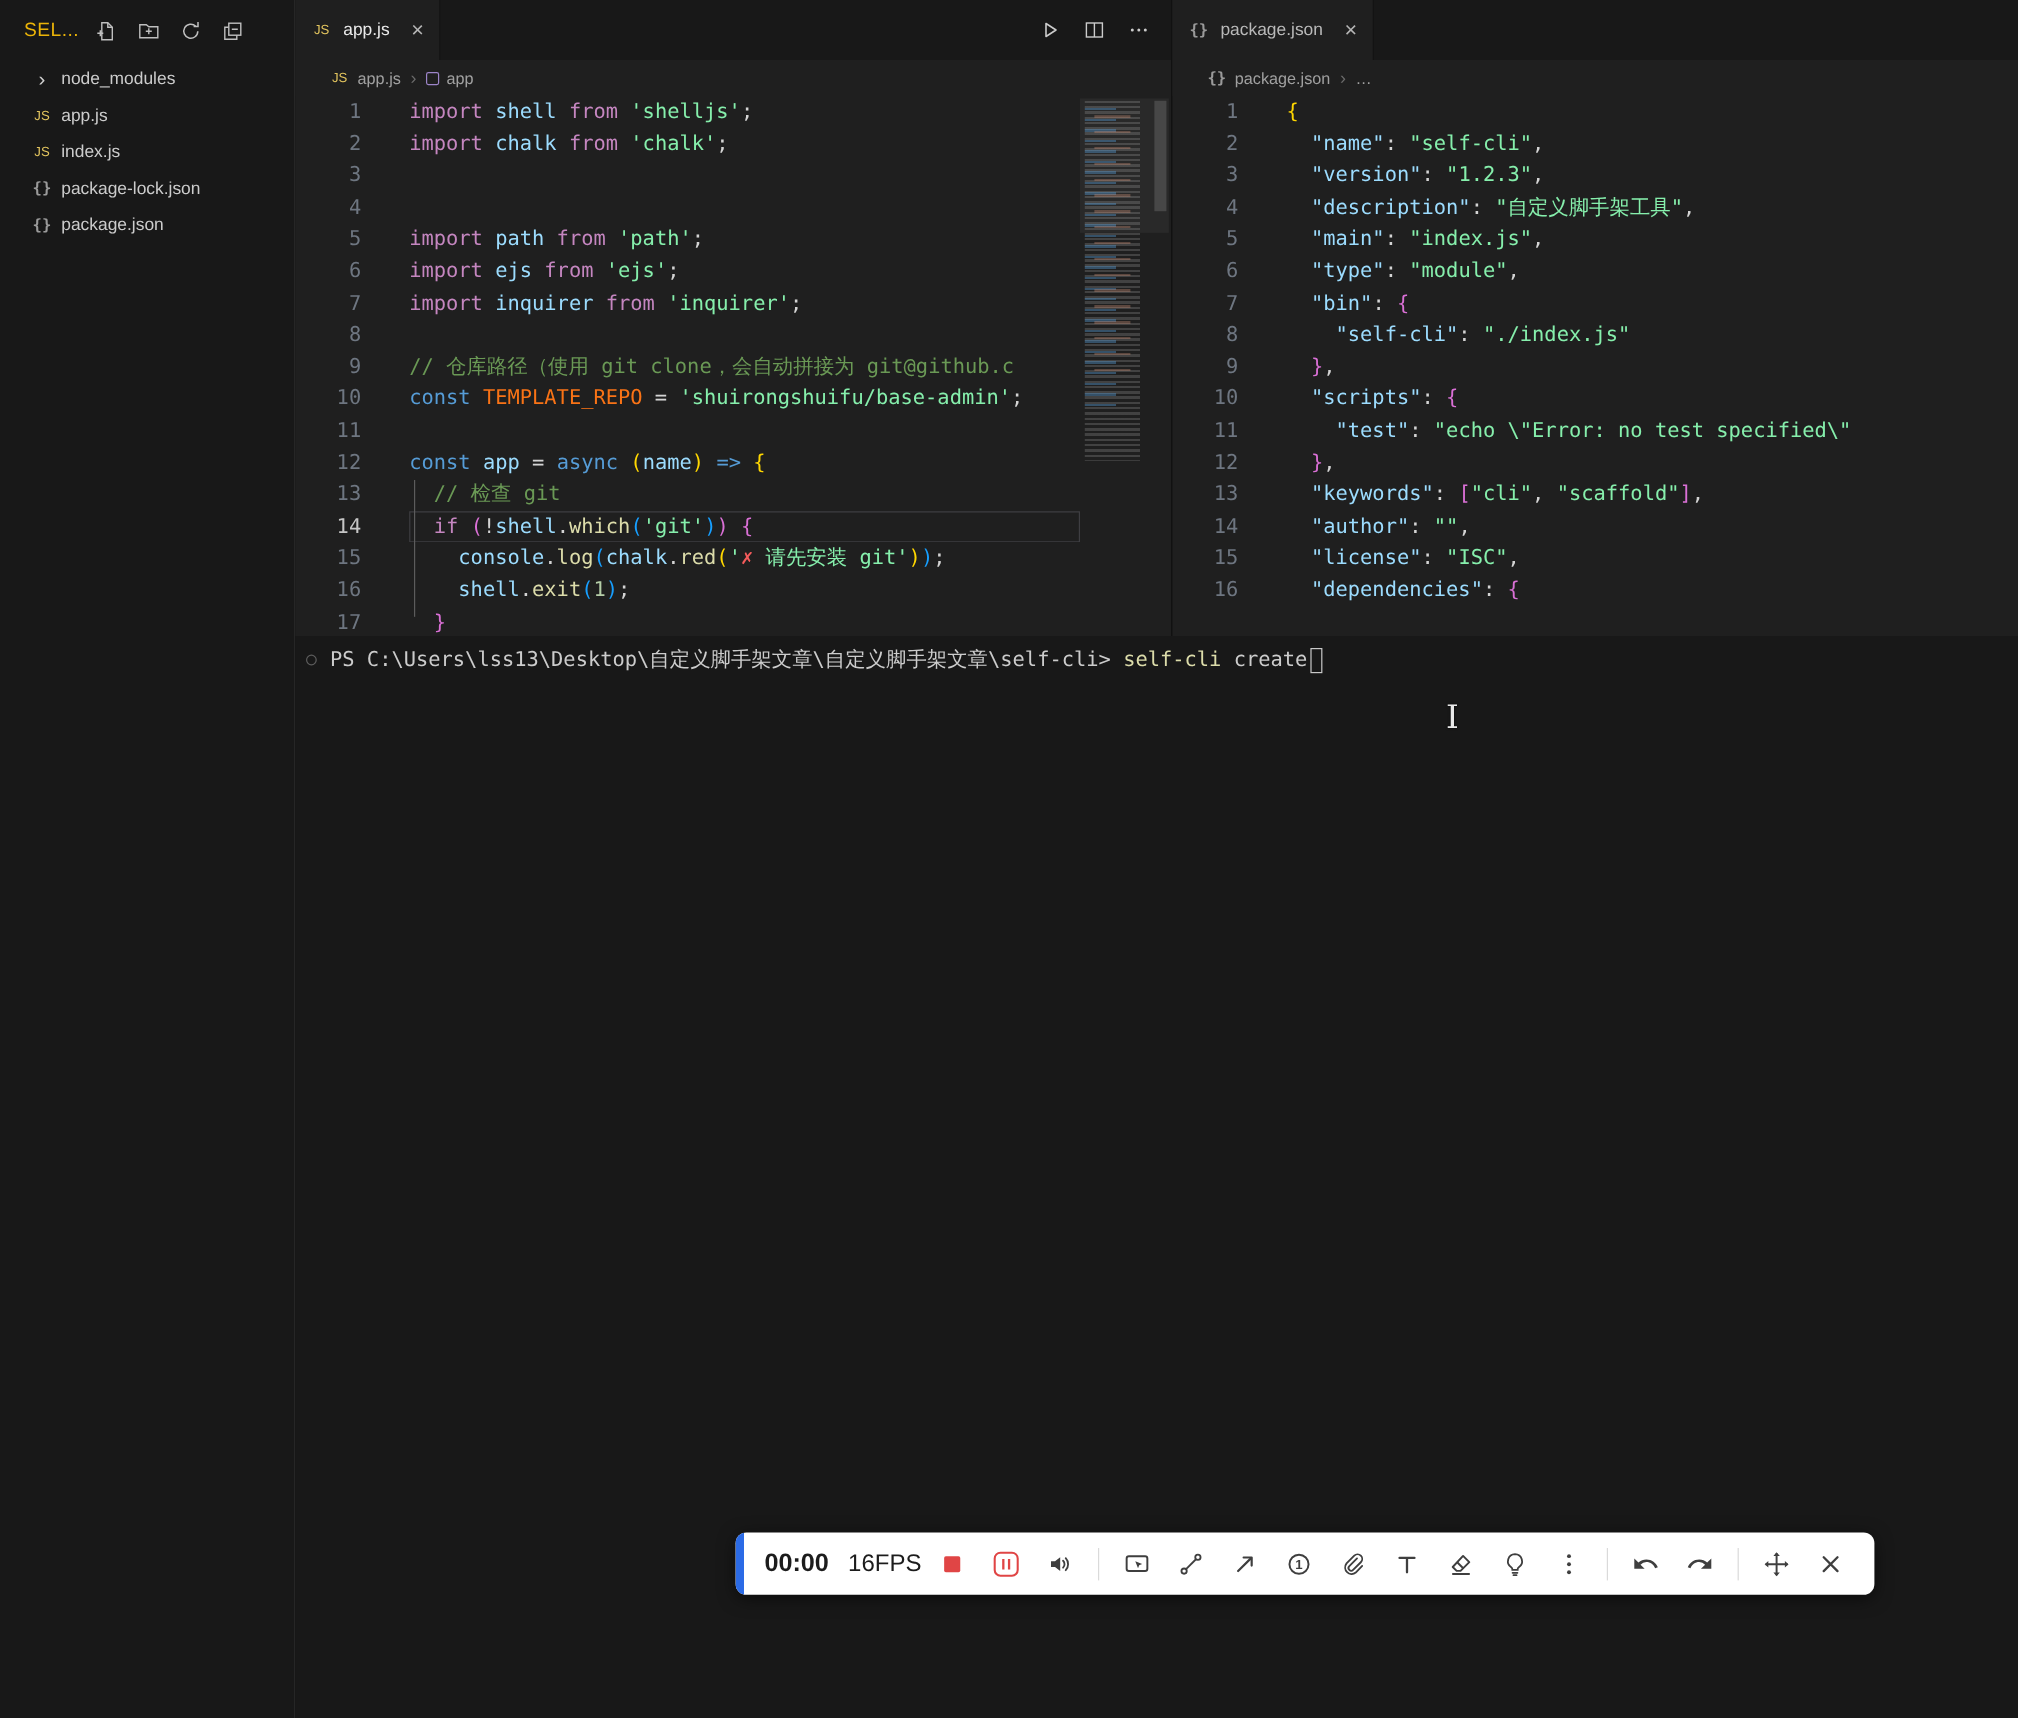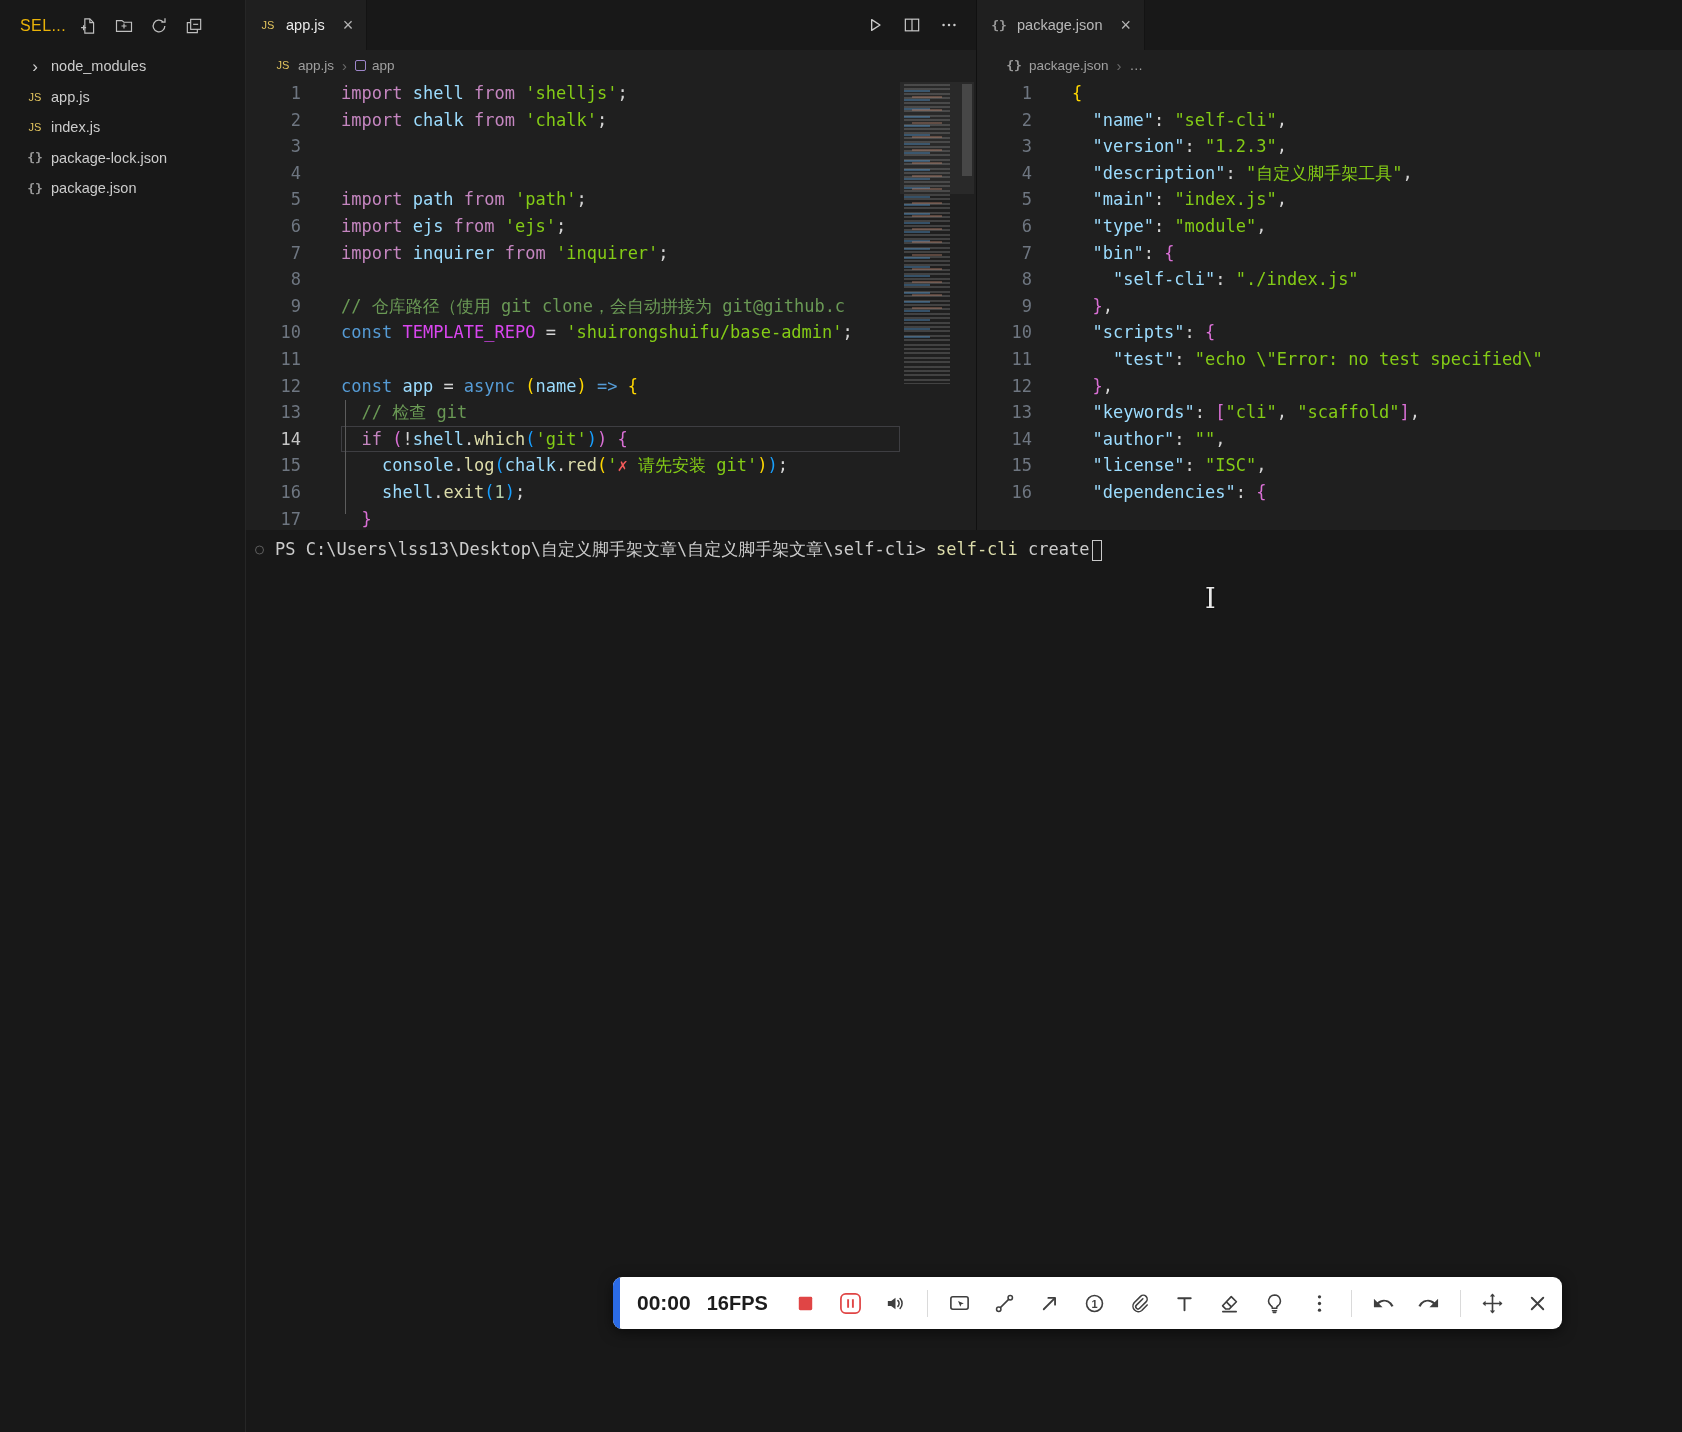--- a/index.html
+++ b/index.html
@@ -36,22 +36,22 @@
   .sym-box{display:inline-block;width:11px;height:11px;border:1px solid #9d85c9;border-radius:2px}
   .code-area{position:absolute;left:0;top:80px;right:0;bottom:0;overflow:hidden}
   .code-lines{position:absolute;top:0;bottom:0;left:0}
   .group-left .code-lines{right:76px;overflow:hidden}
   .group-right .code-lines{right:0;overflow:hidden}
   .code-row{display:flex;height:26.6px;line-height:26.6px;font-size:17px}
   .ln{width:55px;min-width:55px;text-align:right;color:#6e7681}
   .code-row.active .ln{color:#c6c6c6}
   .code{flex:1;margin-left:40px;white-space:pre;color:#d4d4d4}
   .code-row.active .code{box-shadow:inset 0 0 0 1px #3e3e42}
-  .tk-kw{color:#C586C0}.tk-kw2{color:#569CD6}.tk-var{color:#9CDCFE}.tk-cst{color:#d946ef}
-  .tk-fn{color:#DCDCAA}.tk-str{color:#84cc16}.tk-cmt{color:#6A9955}.tk-num{color:#B5CEA8}
+  .tk-kw{color:#C586C0}.tk-kw2{color:#569CD6}.tk-var{color:#9CDCFE}.tk-cst{color:#f97316}
+  .tk-fn{color:#DCDCAA}.tk-str{color:#86efac}.tk-cmt{color:#6A9955}.tk-num{color:#B5CEA8}
   .tk-pun{color:#d4d4d4}.tk-b1{color:#FFD700}.tk-b2{color:#DA70D6}.tk-b3{color:#179FFF}
   .tk-red{color:#F45B5B;font-weight:bold}.tk-key{color:#9CDCFE}
   .tk-lens{color:#999999;font-size:14.5px;cursor:pointer}
   .tk-white{color:#cccccc}.tk-yellow{color:#dcdcaa}
   .indent-guide{position:absolute;left:99px;top:320px;width:1px;height:114px;background:#5c5c5c}
   .minimap{position:absolute;top:2px;right:18px;width:58px;height:316px;cursor:pointer}
   .mm-slider{position:absolute;left:0;right:-16px;top:0;height:112px;background:rgba(160,160,160,.08)}
   .mm-a{position:absolute;top:2px;left:4px;right:8px;height:300px;background:repeating-linear-gradient(180deg,rgba(190,190,190,.22) 0 2px,transparent 2px 4.4px)}
   .mm-b{position:absolute;top:8px;left:4px;width:26px;height:250px;background:repeating-linear-gradient(180deg,rgba(86,156,214,.4) 0 2px,transparent 2px 8.8px)}
   .mm-c{position:absolute;top:14px;left:12px;width:30px;height:220px;background:repeating-linear-gradient(180deg,rgba(206,145,120,.35) 0 2px,transparent 2px 13.2px)}
@@ -70,21 +70,21 @@
   .term-cursor{display:inline-block;width:10px;height:21px;border:1px solid #c9c9c9;margin-left:3px}
 
   
   .ibeam{position:absolute;left:1205px;top:583px;font-family:"DejaVu Serif",serif;font-size:27px;color:#e8e8e8;text-shadow:0 0 2px rgba(0,0,0,.9);pointer-events:none}
   .ibeam::before{content:"I"}
 
   
   .recorder{position:absolute;left:613px;top:1277px;width:949px;height:52px;background:#ffffff;border-radius:9px;box-shadow:0 3px 14px rgba(0,0,0,.55);display:flex;align-items:center;padding:0 12px 0 24px;overflow:hidden}
   .rec-accent{position:absolute;left:0;top:0;bottom:0;width:7px;background:#2b6be6}
   .rec-time{font-size:21px;font-weight:bold;color:#1c1c1c;margin-right:16px}
-  .rec-fps{font-size:20px;font-weight:bold;color:#1c1c1c;margin-right:24px}
+  .rec-fps{font-size:20px;font-weight:normal;color:#1c1c1c;margin-right:12px}
   .rec-tools{display:flex;align-items:center;gap:18px;flex:1}
   .tb-btn{width:27px;height:27px;display:flex;align-items:center;justify-content:center;background:none;border:none;cursor:pointer;flex:none}
   .tb-btn .svgi{width:23px;height:23px}
   .tb-divider{width:1px;height:27px;background:#dadada;flex:none}
 </style>
 </head>
 <body>
 
 <div>
 

